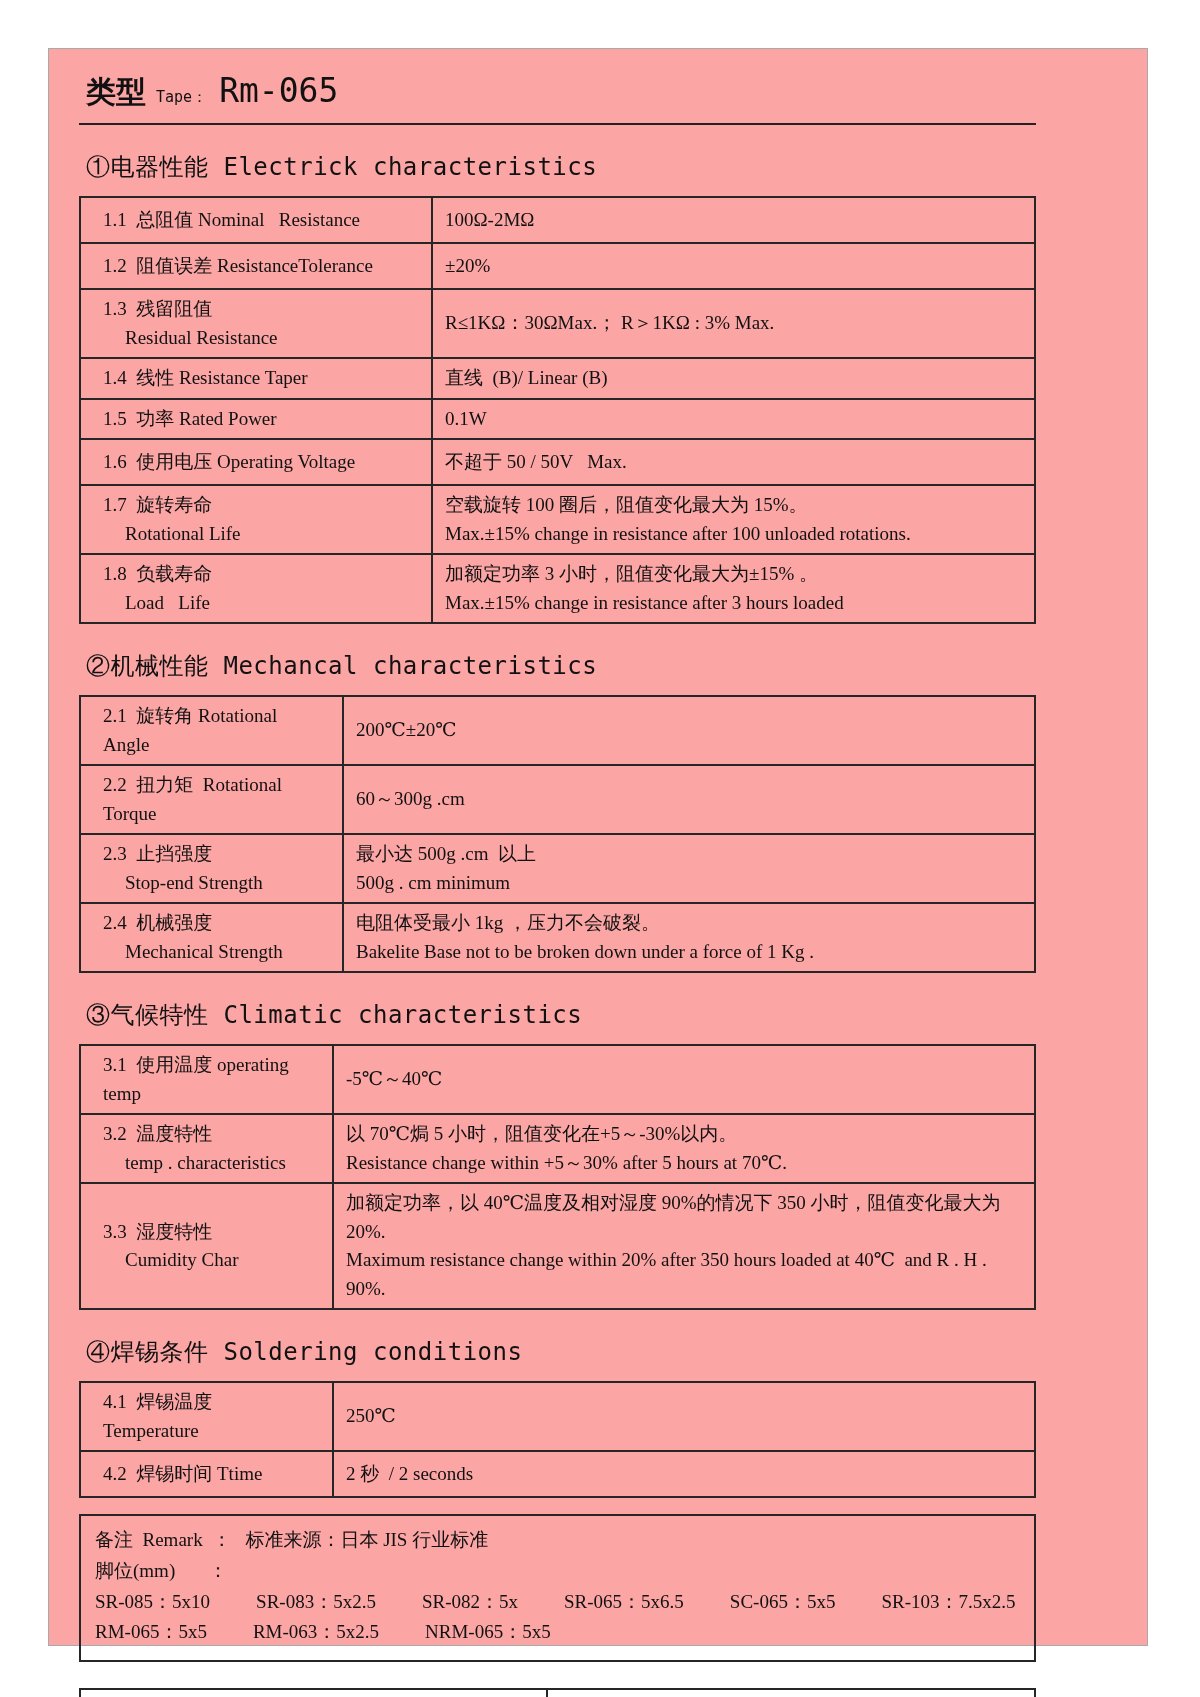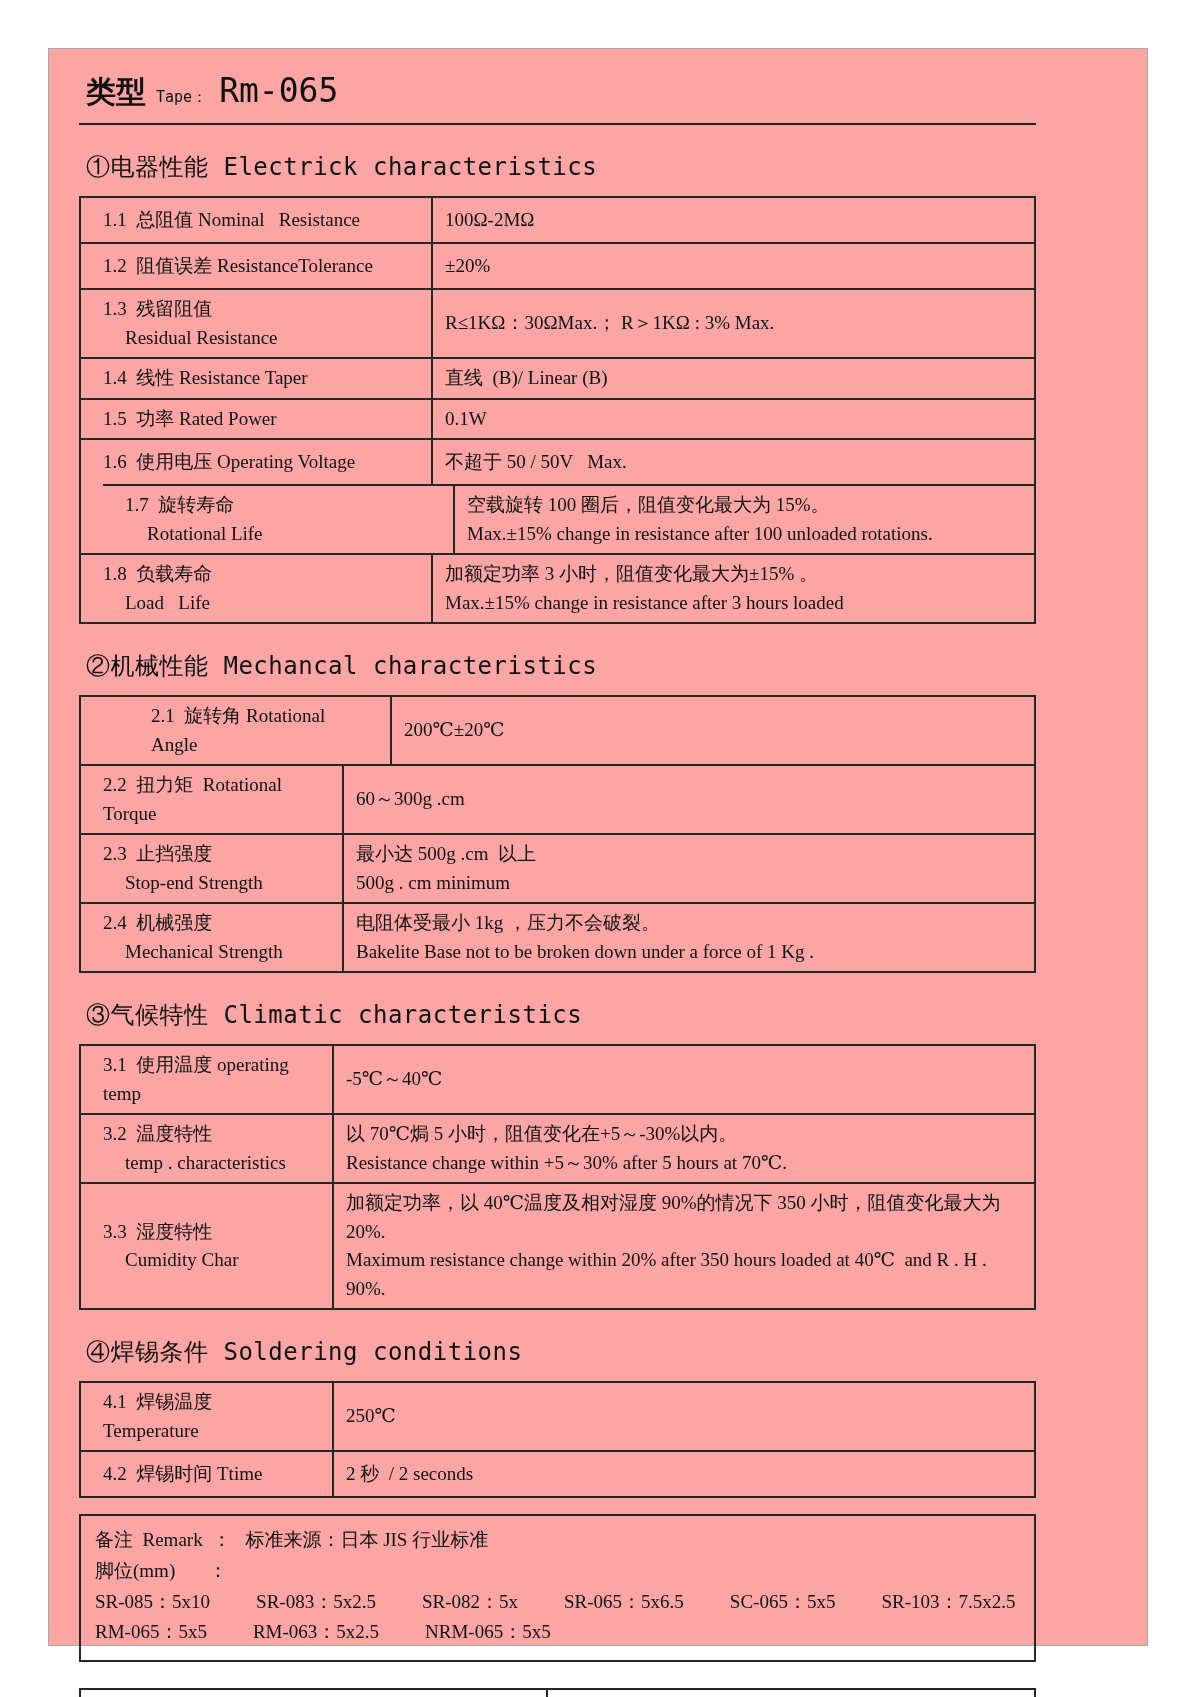--- a/index.html
+++ b/index.html
@@ -27,22 +27,22 @@
   .tl{border-right:2px solid #262626;padding:5px 22px;display:flex;flex-direction:column;
       justify-content:center;box-sizing:border-box;flex-shrink:0;}
   .tv{flex:1;padding:5px 12px;display:flex;flex-direction:column;justify-content:center;box-sizing:border-box;}
   .ln{line-height:1.5;white-space:pre-wrap;}
   .ind{padding-left:22px;}
   .t1 .tl{width:352px;}
   .t2 .tl{width:263px;}
   .t3 .tl{width:253px;}
   .t4 .tl{width:253px;}
   .h38{min-height:38px;} .h44{min-height:44px;}
-  .h48{min-height:48px;margin-left:48px;} .h60{min-height:60px;}
-  .h62{min-height:62px;margin-left:22px;} .h110{min-height:110px;}
+  .h48{min-height:48px;} .h60{min-height:60px;}
+  .h62{min-height:62px;} .h110{min-height:110px;}
 
   
   .remark{border:2px solid #262626;margin-top:16px;padding:9px 14px 12px 14px;}
   .remark .ln{line-height:1.62;}
   .pins{display:flex;gap:46px;line-height:1.62;}
   .pins span{white-space:pre;}
 
   
   .foot{border:2px solid #262626;margin-top:26px;}
   .foot-row{display:flex;}

